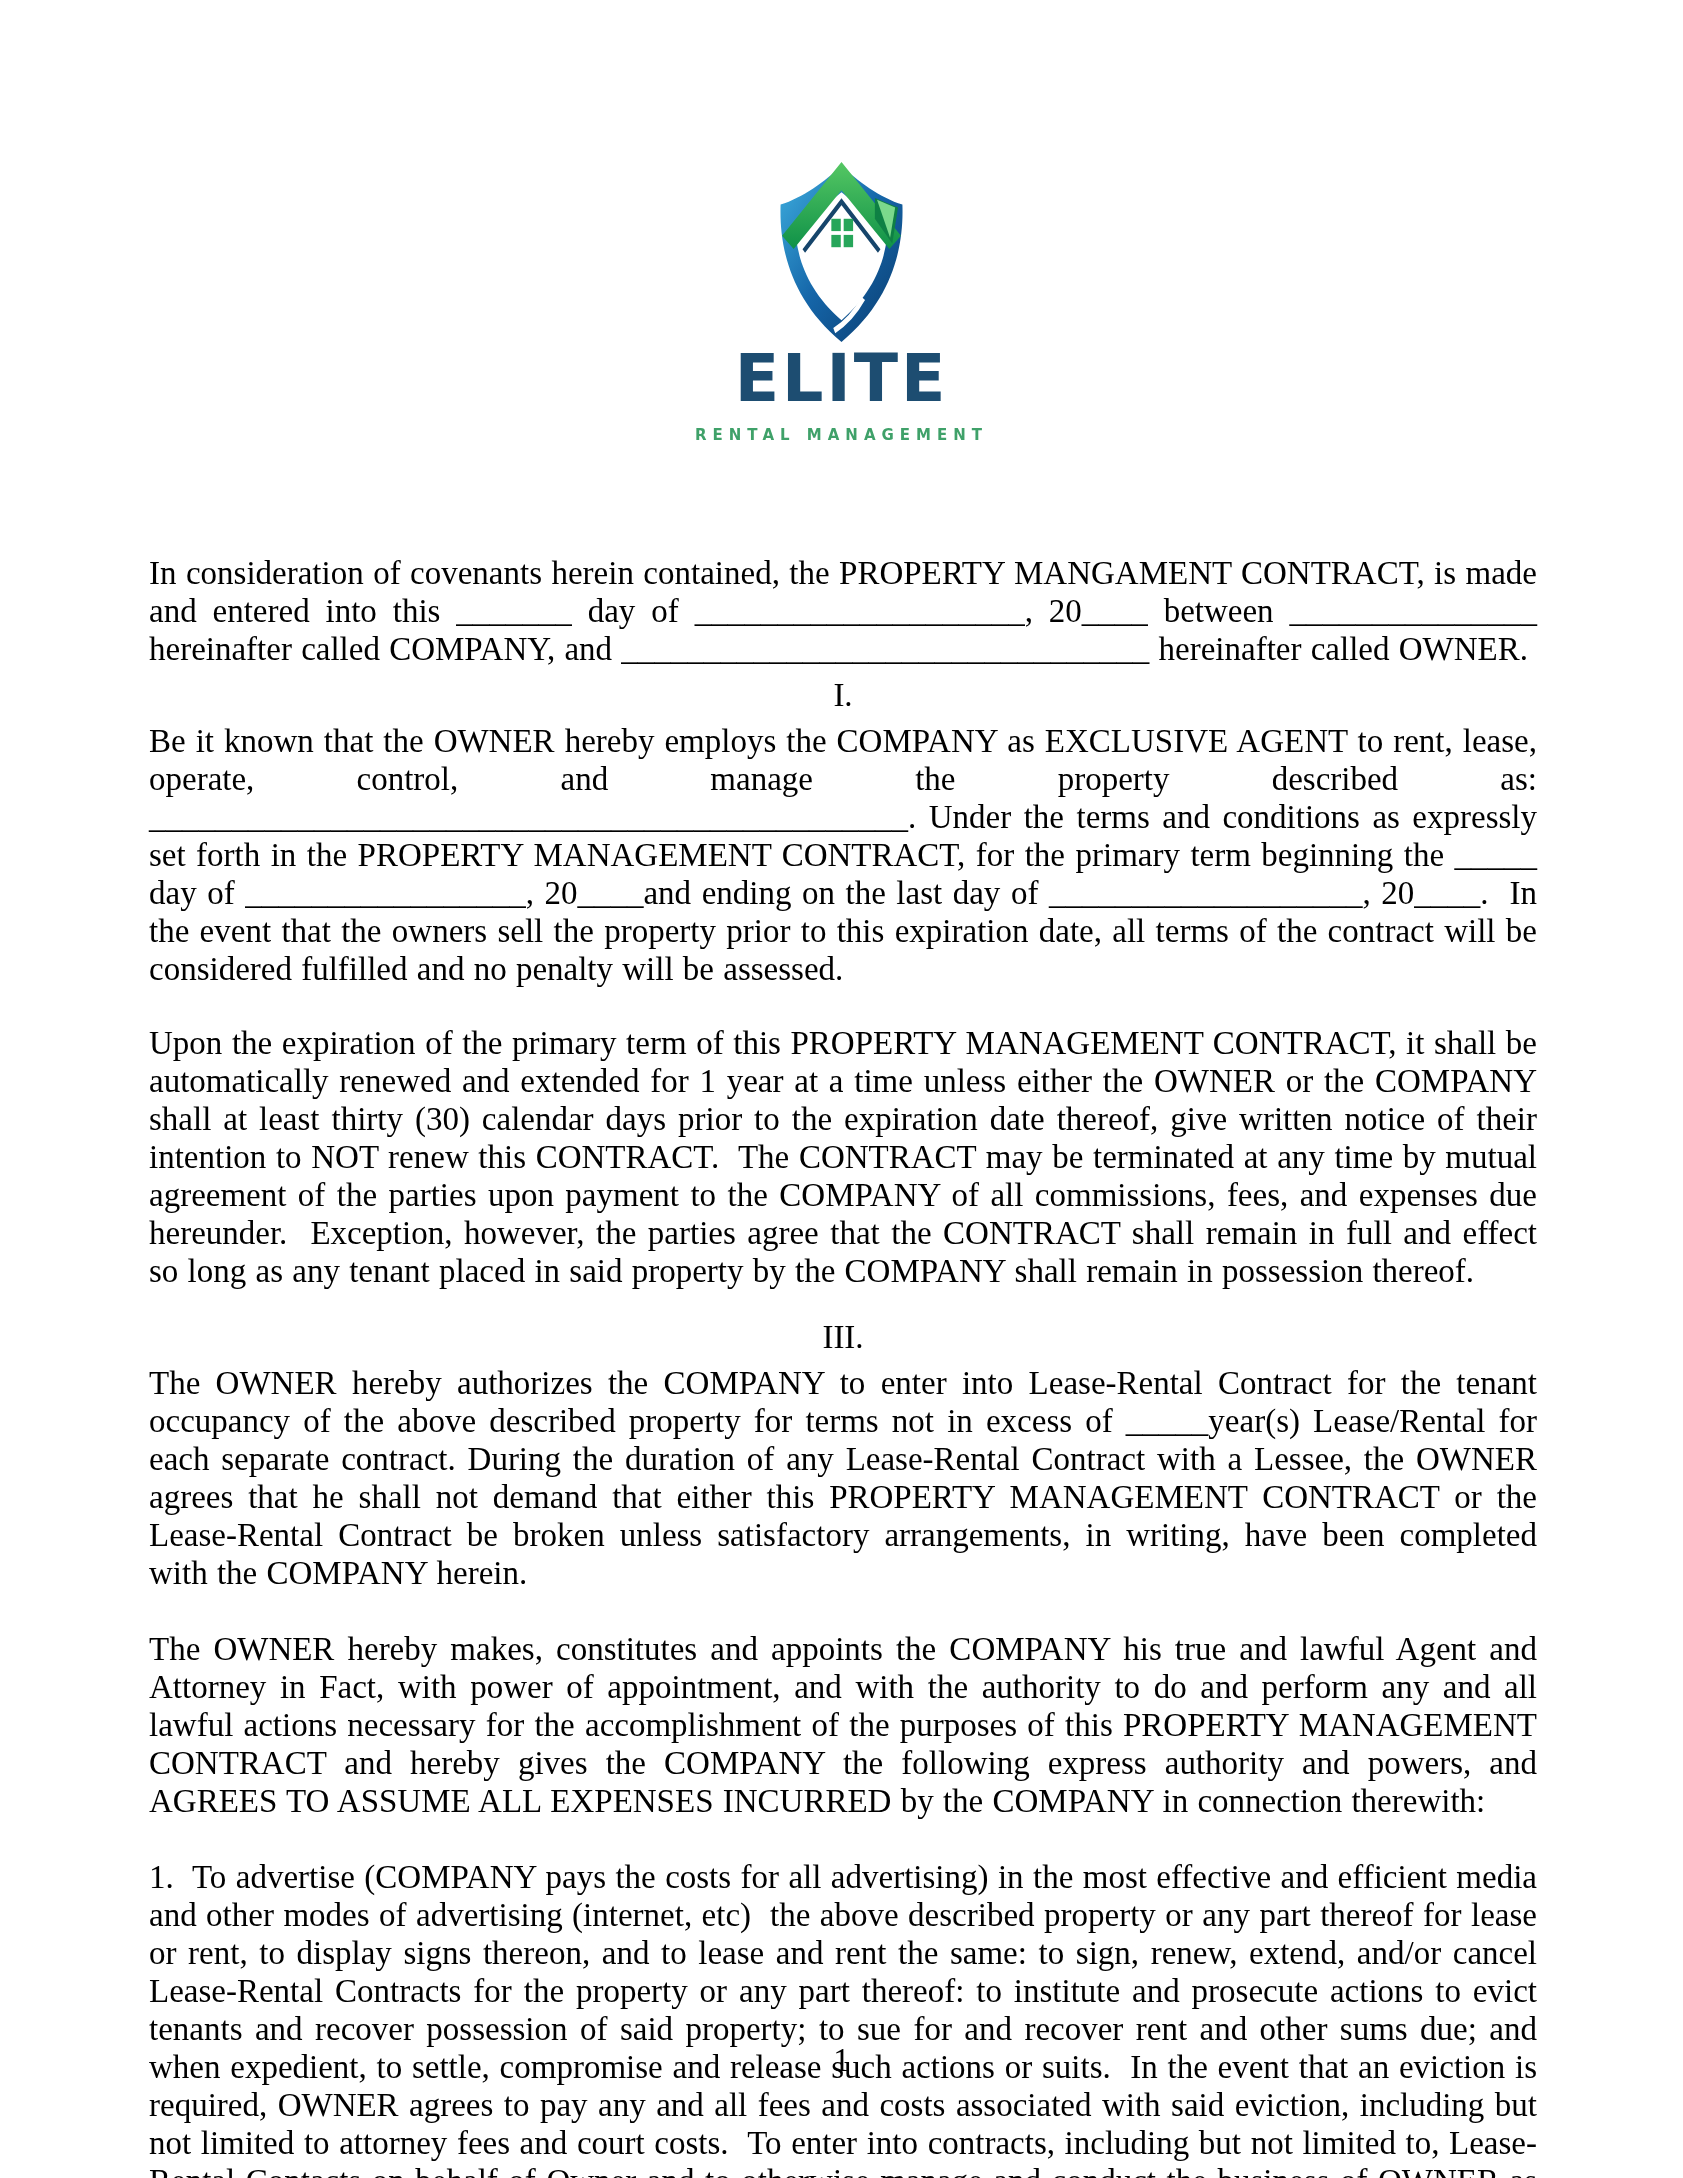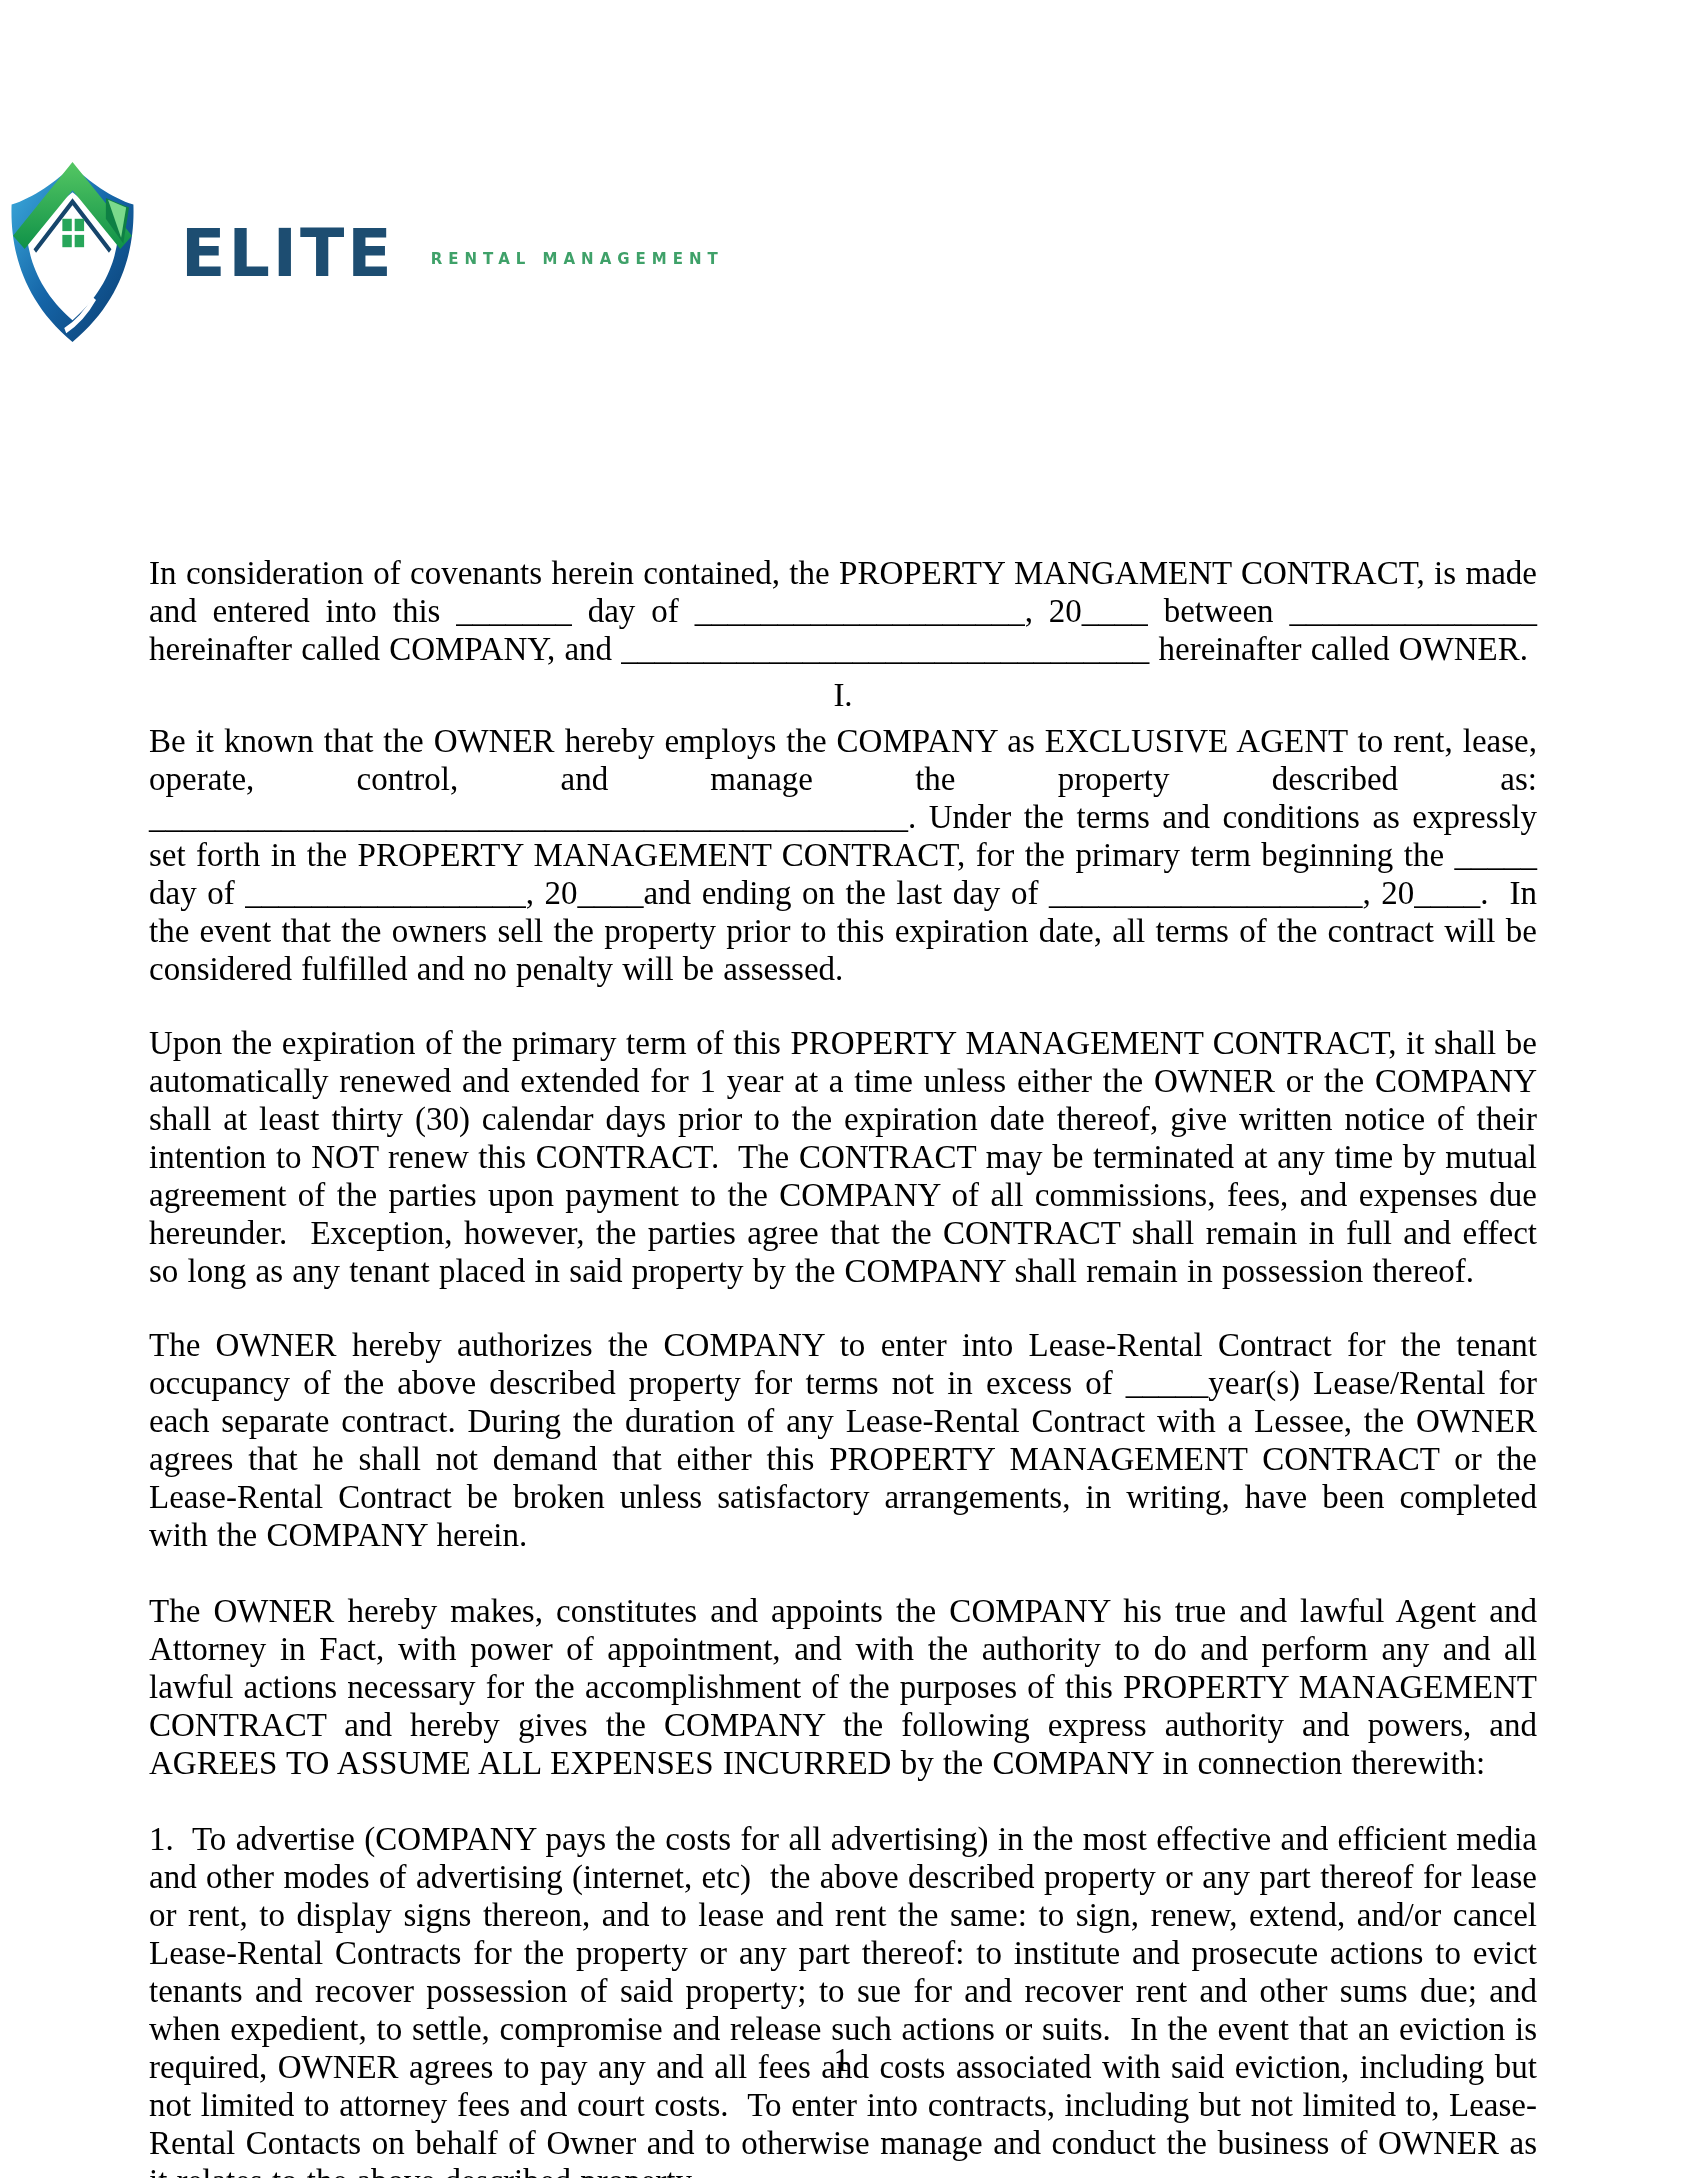--- a/index.html
+++ b/index.html
@@ -12,23 +12,22 @@
     color: #000000;
     overflow: hidden;
   }
   
   .logo-block {
     position: absolute;
     top: 160px;
     left: 0;
     width: 100%;
     display: flex;
-    flex-direction: row;
+    flex-direction: column;
     align-items: center;
-    gap: 36px;
   }
   .logo-shield { display: block; }
   .brand-name {
     font-family: "DejaVu Sans", sans-serif;
     font-weight: bold;
     font-size: 65px;
     line-height: 1.0;
     letter-spacing: 3px;
     color: #1d4d71;
     margin-top: 4px;
@@ -117,20 +116,21 @@
   <main class="content">
     <p class="para">In consideration of covenants herein contained, the PROPERTY MANGAMENT CONTRACT, is made and entered into this _______ day of ____________________, 20____ between _______________ hereinafter called COMPANY, and ________________________________ hereinafter called OWNER.</p>
 
     <div class="sec-heading">I.</div>
     <p class="para">Be it known that the OWNER hereby employs the COMPANY as EXCLUSIVE AGENT to rent, lease, operate, control, and manage the property described as: ______________________________________________. Under the terms and conditions as expressly set forth in the PROPERTY MANAGEMENT CONTRACT, for the primary term beginning the _____ day of _________________, 20____and ending on the last day of ___________________, 20____.  In the event that the owners sell the property prior to this expiration date, all terms of the contract will be considered fulfilled and no penalty will be assessed.</p>
 
     <div class="gap-sm"></div>
     <p class="para">Upon the expiration of the primary term of this PROPERTY MANAGEMENT CONTRACT, it shall be automatically renewed and extended for 1 year at a time unless either the OWNER or the COMPANY shall at least thirty (30) calendar days prior to the expiration date thereof, give written notice of their intention to NOT renew this CONTRACT.  The CONTRACT may be terminated at any time by mutual agreement of the parties upon payment to the COMPANY of all commissions, fees, and expenses due hereunder.  Exception, however, the parties agree that the CONTRACT shall remain in full and effect so long as any tenant placed in said property by the COMPANY shall remain in possession thereof.</p>
 
     <div class="gap-sm"></div>
+    <div class="sec-heading">III.</div>
     <p class="para">The OWNER hereby authorizes the COMPANY to enter into Lease-Rental Contract for the tenant occupancy of the above described property for terms not in excess of _____year(s) Lease/Rental for each separate contract. During the duration of any Lease-Rental Contract with a Lessee, the OWNER agrees that he shall not demand that either this PROPERTY MANAGEMENT CONTRACT or the Lease-Rental Contract be broken unless satisfactory arrangements, in writing, have been completed with the COMPANY herein.</p>
 
     <div class="gap-md"></div>
     <p class="para">The OWNER hereby makes, constitutes and appoints the COMPANY his true and lawful Agent and Attorney in Fact, with power of appointment, and with the authority to do and perform any and all lawful actions necessary for the accomplishment of the purposes of this PROPERTY MANAGEMENT CONTRACT and hereby gives the COMPANY the following express authority and powers, and AGREES TO ASSUME ALL EXPENSES INCURRED by the COMPANY in connection therewith:</p>
 
     <div class="gap-md"></div>
     <p class="para">1.  To advertise (COMPANY pays the costs for all advertising) in the most effective and efficient media and other modes of advertising (internet, etc)  the above described property or any part thereof for lease or rent, to display signs thereon, and to lease and rent the same: to sign, renew, extend, and/or cancel Lease-Rental Contracts for the property or any part thereof: to institute and prosecute actions to evict tenants and recover possession of said property; to sue for and recover rent and other sums due; and when expedient, to settle, compromise and release such actions or suits.  In the event that an eviction is required, OWNER agrees to pay any and all fees and costs associated with said eviction, including but not limited to attorney fees and court costs.  To enter into contracts, including but not limited to, Lease-Rental Contacts on behalf of Owner and to otherwise manage and conduct the business of OWNER as it relates to the above described property.</p>
   </main>
 
   <div class="page-number">1</div>

